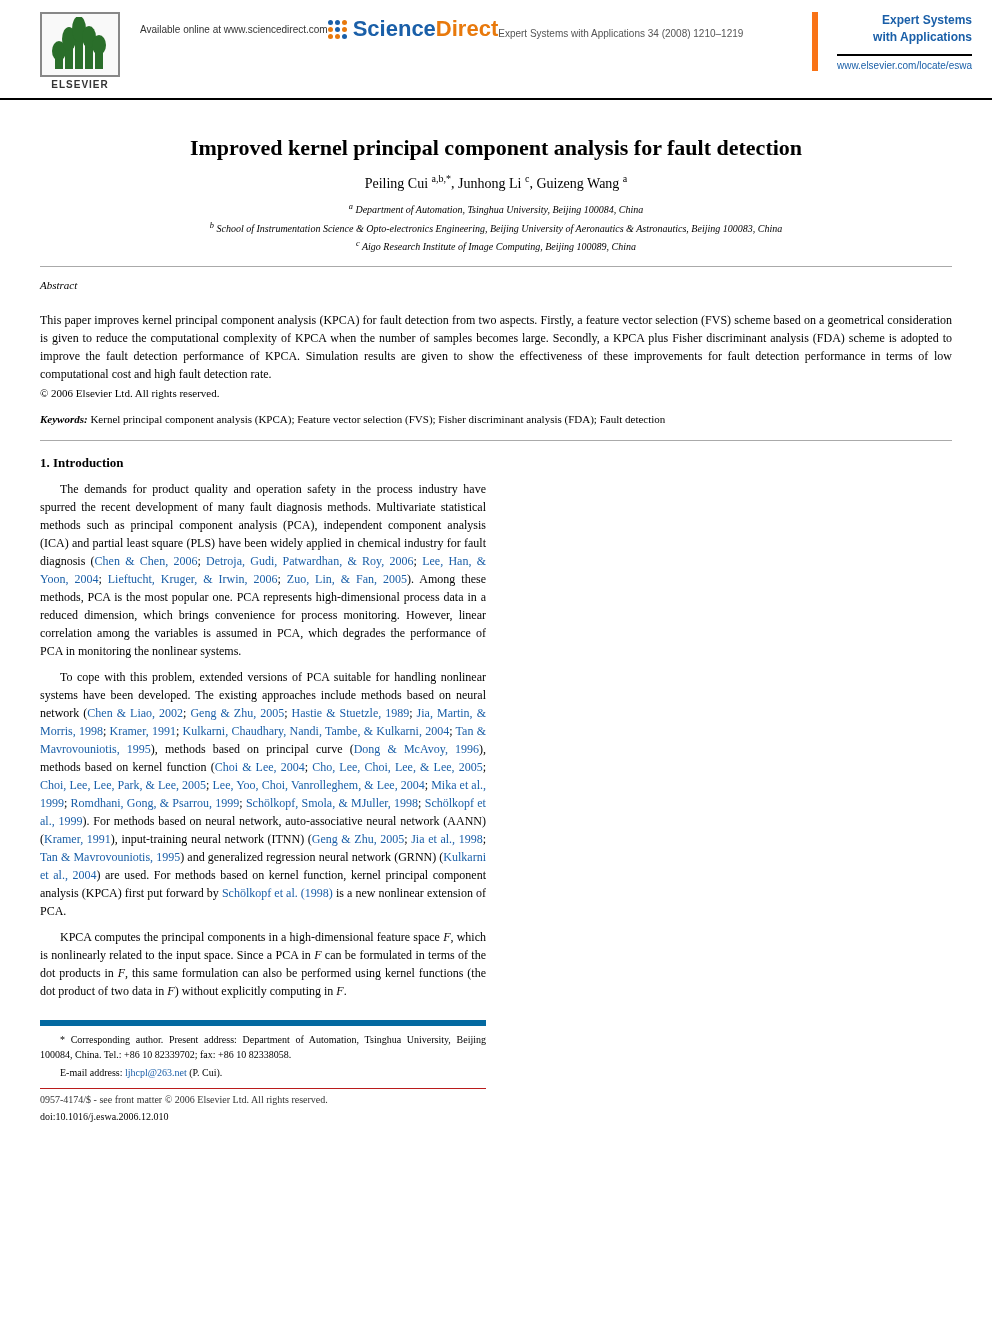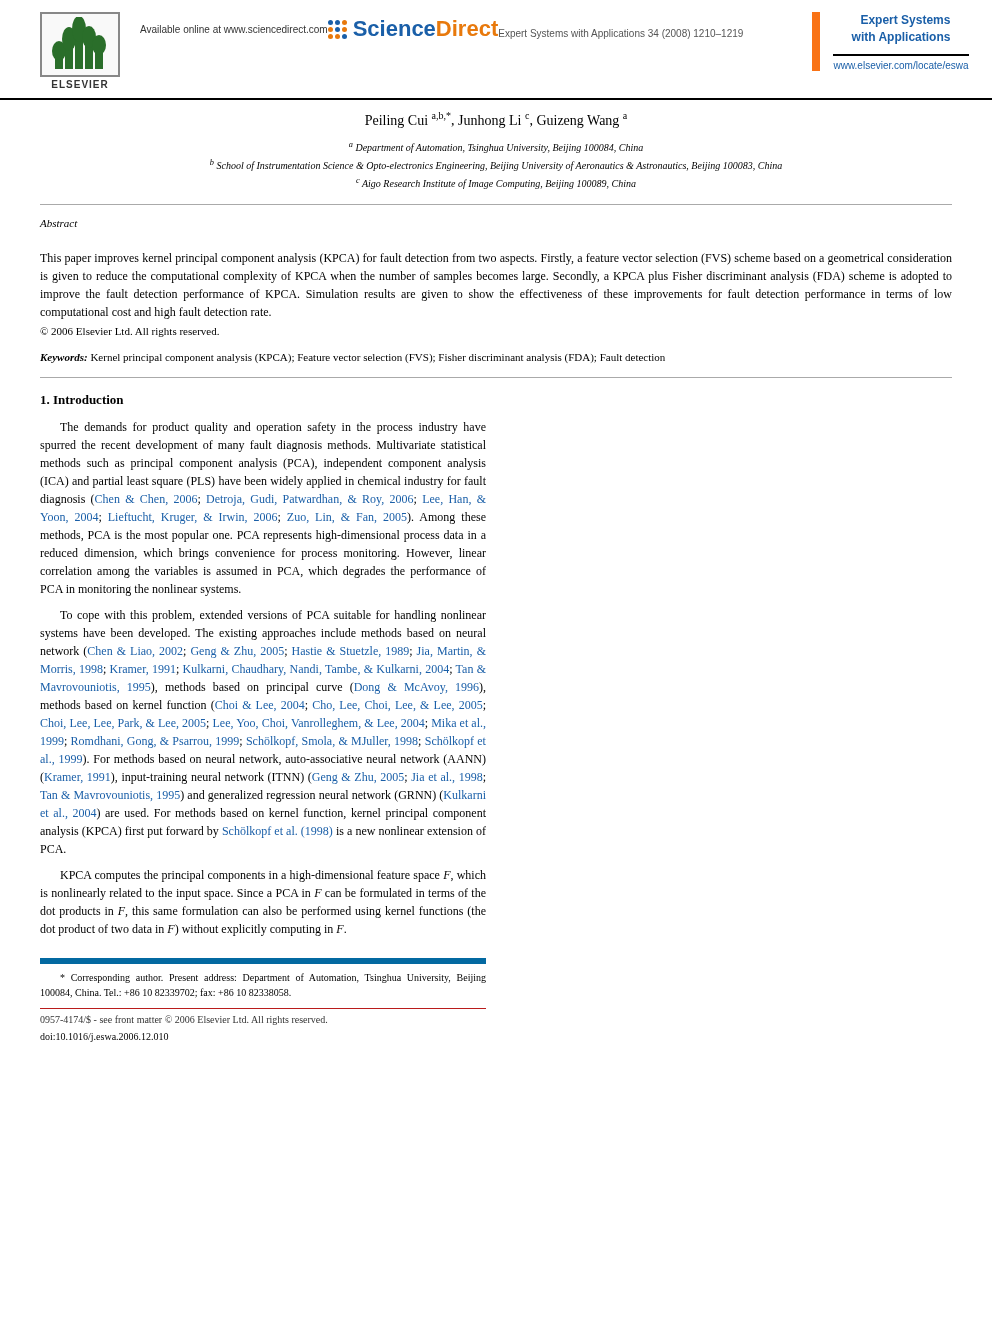--- a/index.html
+++ b/index.html
@@ -96,22 +96,22 @@
     .journal-title-header {
       font-size: 10px;
       font-family: Arial, sans-serif;
       color: #555;
       margin-top: 4px;
     }
     .header-right {
       width: 160px;
       display: flex;
       flex-direction: column;
-      align-items: center;
-      border-left: 8px solid #f97316;
+      align-items: flex-end;
+      border-left: 6px solid #f97316;
       padding-left: 10px;
     }
     .journal-name-box {
       font-family: Arial, sans-serif;
       font-size: 12px;
       font-weight: bold;
       color: #1a5fa8;
       text-align: right;
       line-height: 1.4;
     }
@@ -316,20 +316,21 @@
   </div>
 
   <div class="header-right">
     <div class="journal-name-box">Expert Systems<br>with Applications</div>
     <div class="website-box">www.elsevier.com/locate/eswa</div>
   </div>
 </div>
 
 <div class="main-content">
 
+  <div class="paper-title">Improved kernel principal component analysis for fault detection</div>
 
   <div class="authors">
     Peiling Cui <sup>a,b,*</sup>, Junhong Li <sup>c</sup>, Guizeng Wang <sup>a</sup>
   </div>
 
   <div class="affiliations">
     <p><sup>a</sup> <em>Department of Automation, Tsinghua University, Beijing 100084, China</em></p>
     <p><sup>b</sup> <em>School of Instrumentation Science &amp; Opto-electronics Engineering, Beijing University of Aeronautics &amp; Astronautics, Beijing 100083, China</em></p>
     <p><sup>c</sup> <em>Aigo Research Institute of Image Computing, Beijing 100089, China</em></p>
   </div>
@@ -363,20 +364,25 @@
       <p>
         To cope with this problem, extended versions of PCA suitable for handling nonlinear systems have been developed. The existing approaches include methods based on neural network (<a class="ref-link">Chen &amp; Liao, 2002</a>; <a class="ref-link">Geng &amp; Zhu, 2005</a>; <a class="ref-link">Hastie &amp; Stuetzle, 1989</a>; <a class="ref-link">Jia, Martin, &amp; Morris, 1998</a>; <a class="ref-link">Kramer, 1991</a>; <a class="ref-link">Kulkarni, Chaudhary, Nandi, Tambe, &amp; Kulkarni, 2004</a>; <a class="ref-link">Tan &amp; Mavrovouniotis, 1995</a>), methods based on principal curve (<a class="ref-link">Dong &amp; McAvoy, 1996</a>), methods based on kernel function (<a class="ref-link">Choi &amp; Lee, 2004</a>; <a class="ref-link">Cho, Lee, Choi, Lee, &amp; Lee, 2005</a>; <a class="ref-link">Choi, Lee, Lee, Park, &amp; Lee, 2005</a>; <a class="ref-link">Lee, Yoo, Choi, Vanrolleghem, &amp; Lee, 2004</a>; <a class="ref-link">Mika et al., 1999</a>; <a class="ref-link">Romdhani, Gong, &amp; Psarrou, 1999</a>; <a class="ref-link">Schölkopf, Smola, &amp; MJuller, 1998</a>; <a class="ref-link">Schölkopf et al., 1999</a>). For methods based on neural network, auto-associative neural network (AANN) (<a class="ref-link">Kramer, 1991</a>), input-training neural network (ITNN) (<a class="ref-link">Geng &amp; Zhu, 2005</a>; <a class="ref-link">Jia et al., 1998</a>; <a class="ref-link">Tan &amp; Mavrovouniotis, 1995</a>) and generalized regression neural network (GRNN) (<a class="ref-link">Kulkarni et al., 2004</a>) are used. For methods based on kernel function, kernel principal component analysis (KPCA) first put forward by <a class="ref-link">Schölkopf et al. (1998)</a> is a new nonlinear extension of PCA.
       </p>
 
       <p>
         KPCA computes the principal components in a high-dimensional feature space <em>F</em>, which is nonlinearly related to the input space. Since a PCA in <em>F</em> can be formulated in terms of the dot products in <em>F</em>, this same formulation can also be performed using kernel functions (the dot product of two data in <em>F</em>) without explicitly computing in <em>F</em>.
       </p>
 
       <div class="footnote-area">
         <p>* Corresponding author. Present address: Department of Automation, Tsinghua University, Beijing 100084, China. Tel.: +86 10 82339702; fax: +86 10 82338058.</p>
+        <p>
+          <span>E-mail address:</span>
+          <a class="ref-link">ljhcpl@263.net</a>
+          <span>(P. Cui).</span>
+        </p>
       </div>
 
       <div class="bottom-bar">
         <span>0957-4174/$ - see front matter © 2006 Elsevier Ltd. All rights reserved.</span>
       </div>
       <div style="font-size:10px; margin-top:2px;">doi:10.1016/j.eswa.2006.12.010</div>
     </div>
 
     <div class="col-right">
       

